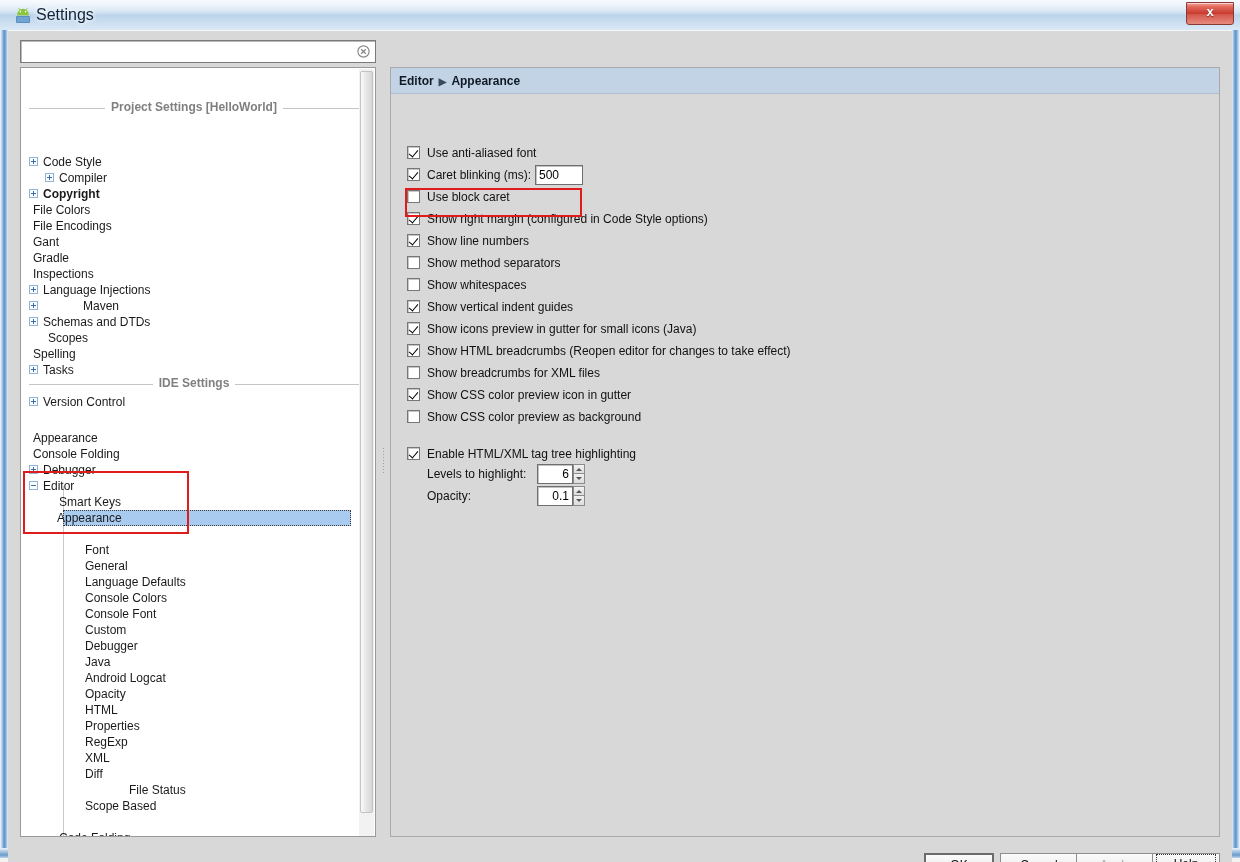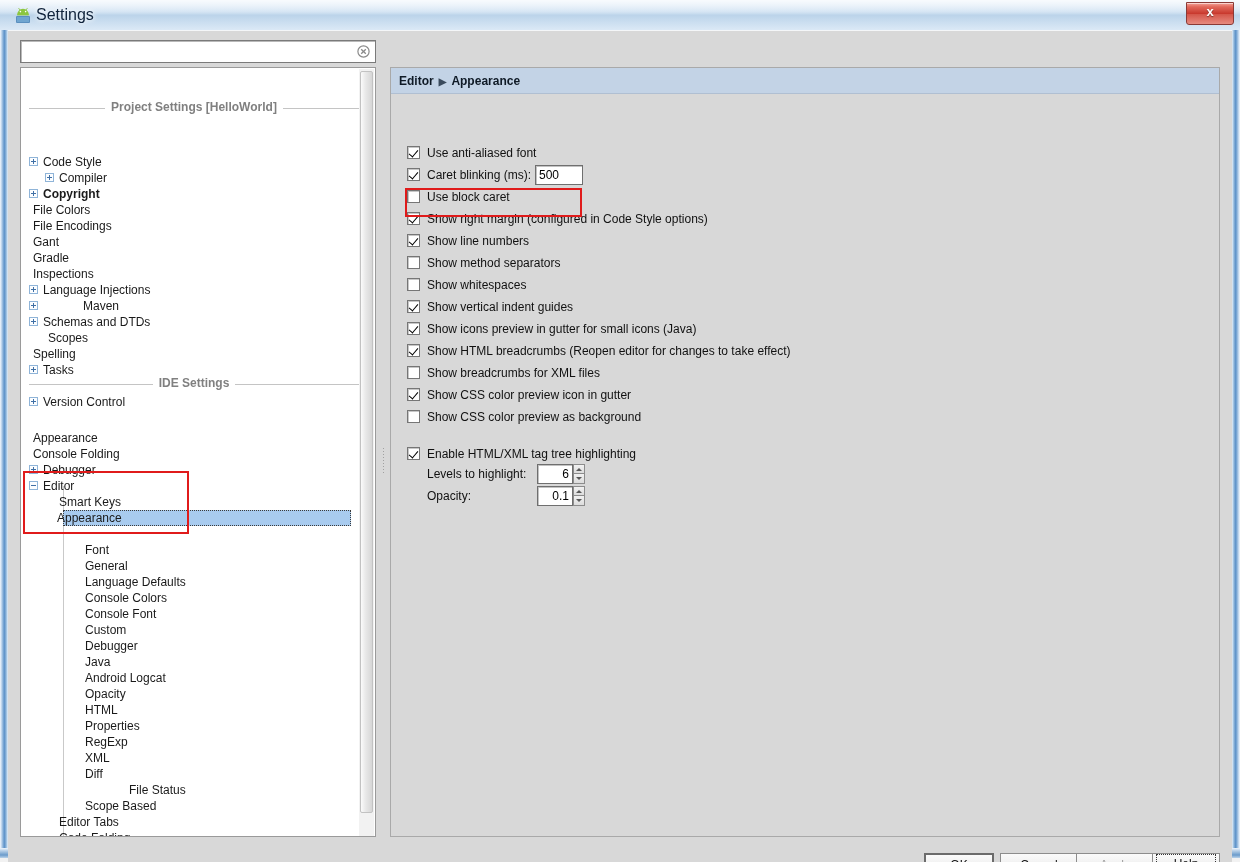--- a/index.html
+++ b/index.html
@@ -590,23 +590,20 @@
           </div>
           <div class="tree-row" style="top: 698px; left: 60px; width: 300px;">
             <span class="tree-label" style="left: 4px;">Diff</span>
           </div>
           <div class="tree-row" style="top: 714px; left: 60px; width: 300px;">
             <span class="tree-label" style="left: 4px; margin-left: 44px;">File Status</span>
           </div>
           <div class="tree-row" style="top: 730px; left: 60px; width: 300px;">
             <span class="tree-label" style="left: 4px;">Scope Based</span>
           </div>
-          <div class="tree-row" style="top: 746px; left: 34px; width: 300px;">
-            <span class="tree-label" style="left: 4px;">Editor Tabs</span>
-          </div>
           <div class="tree-row" style="top: 762px; left: 34px; width: 300px;">
             <span class="tree-label" style="left: 4px;">Code Folding</span>
           </div>
         </div>
 
       <div class="redbox" style="left:2px; top:403px; width:166px; height:63px;"></div>
 
       <div class="tree-sb">
         <div class="tree-sb-thumb"></div>
       </div>

